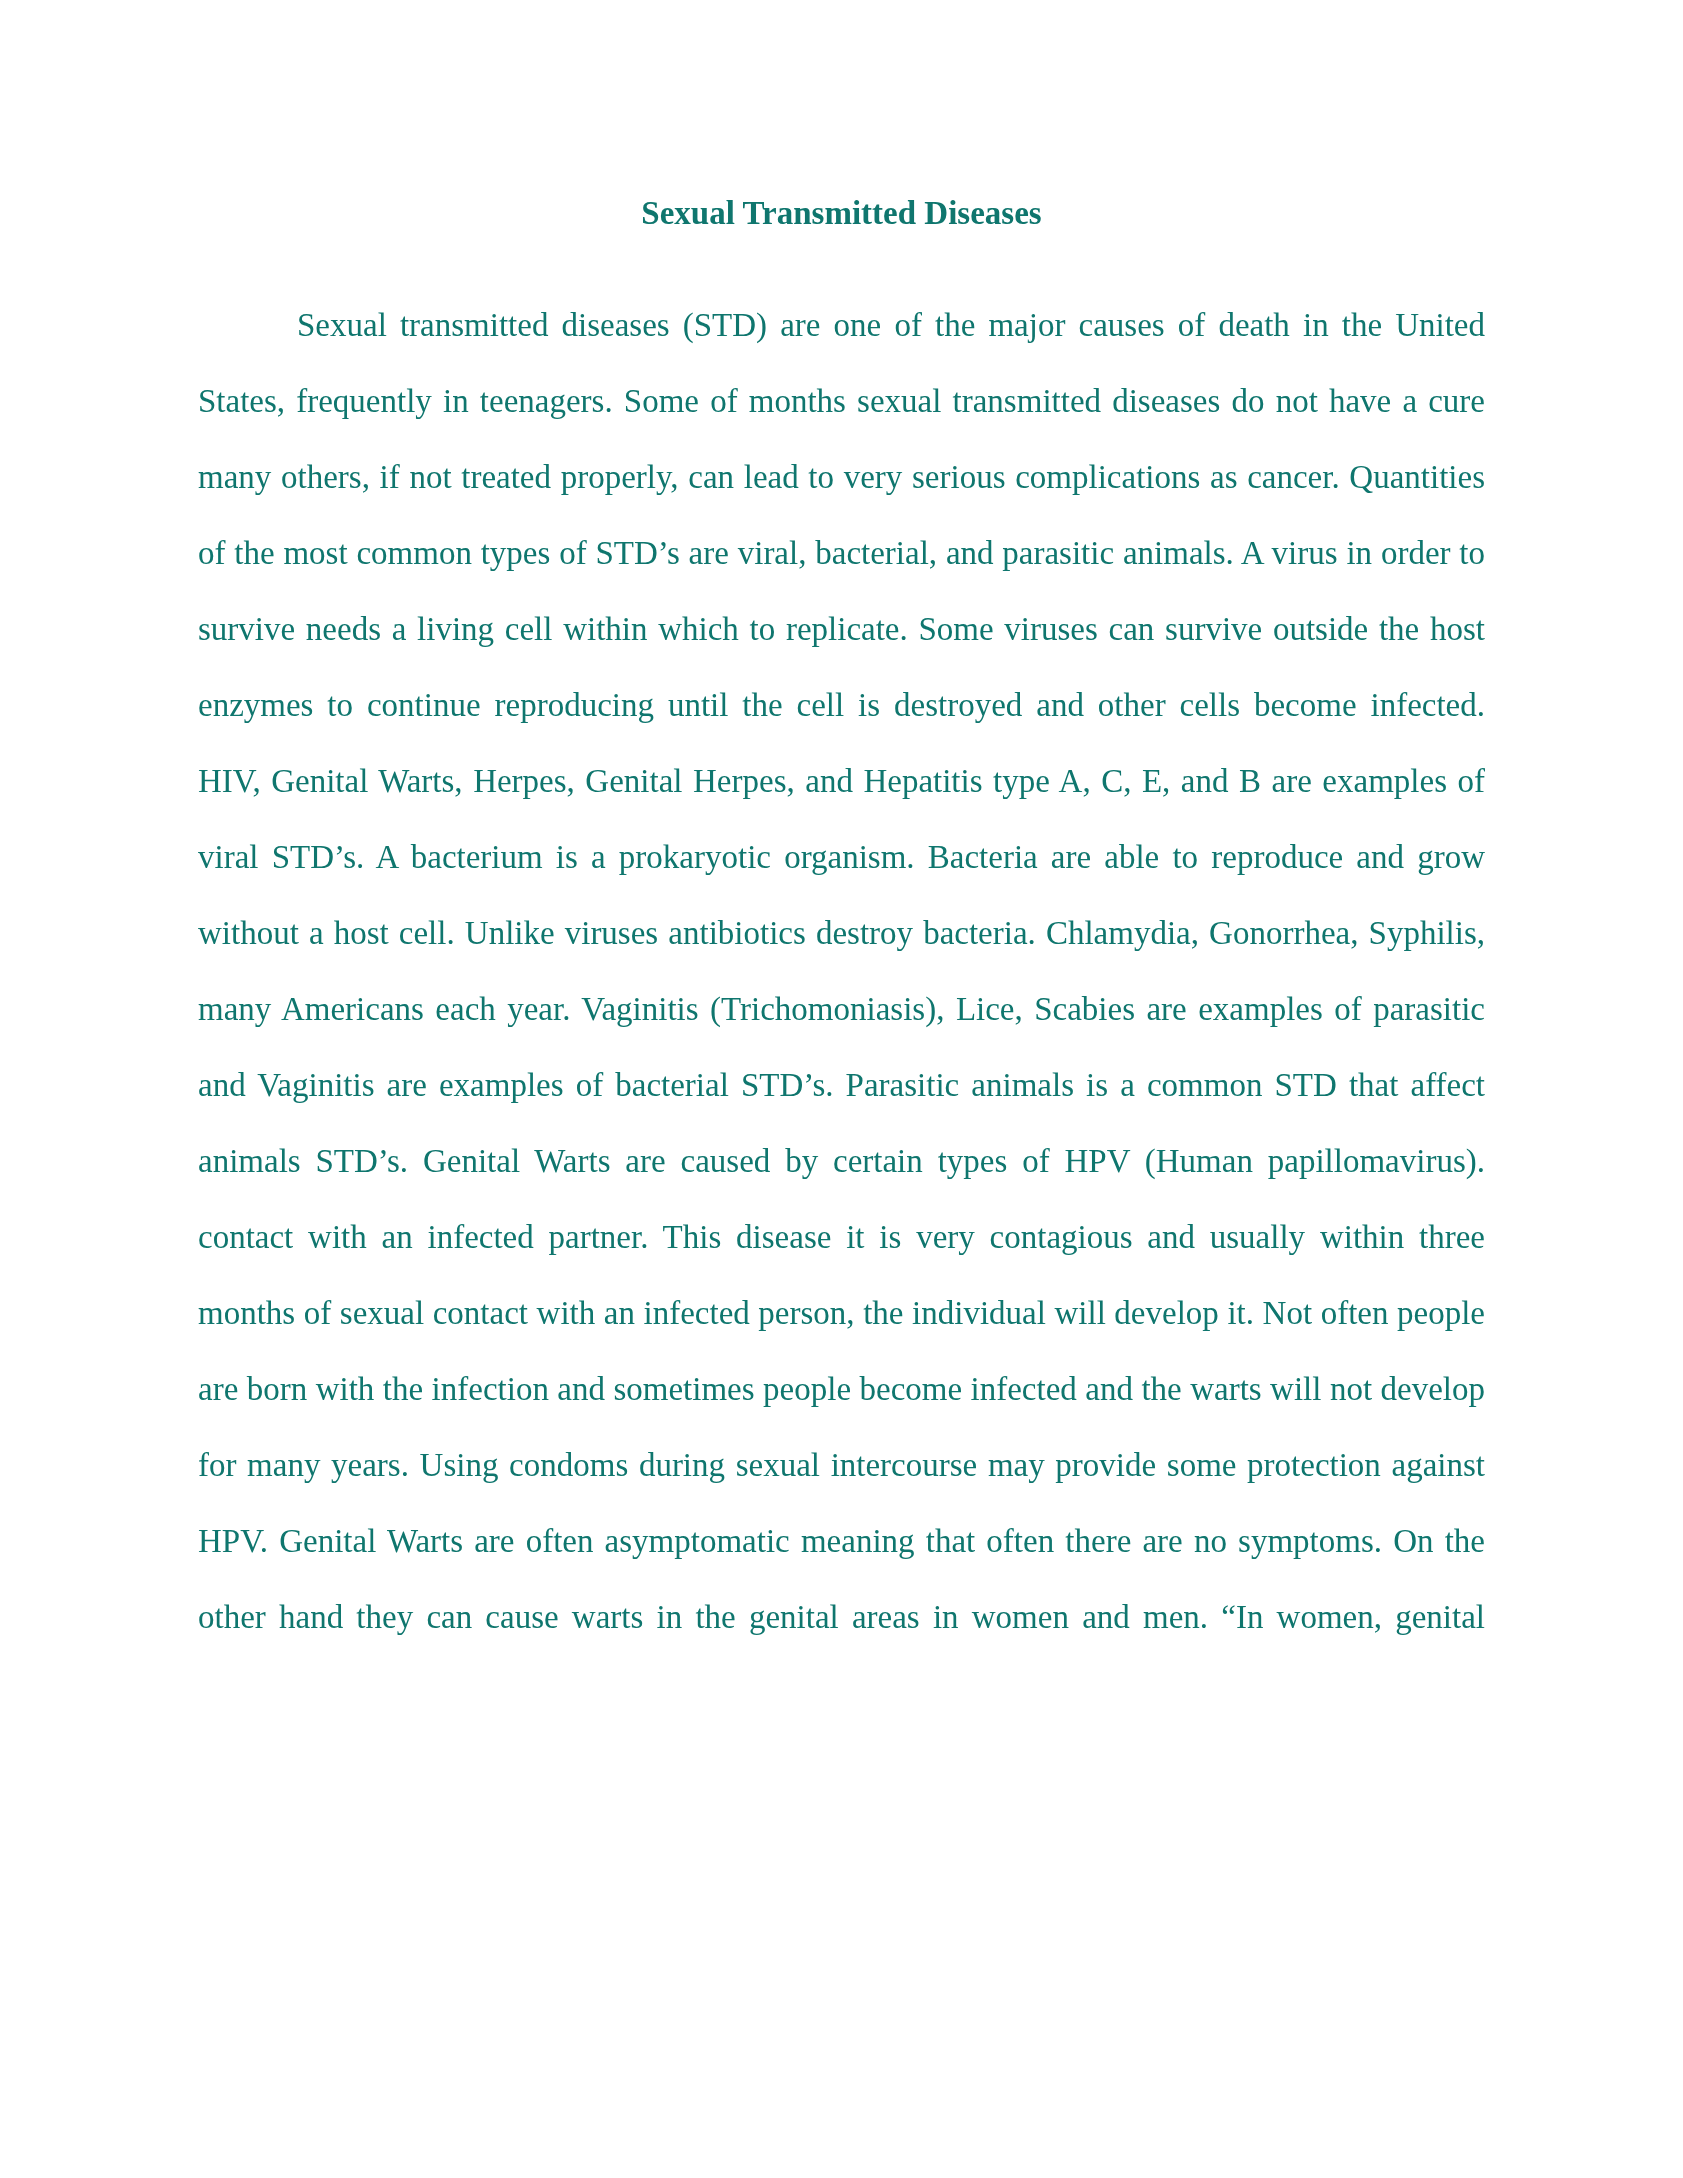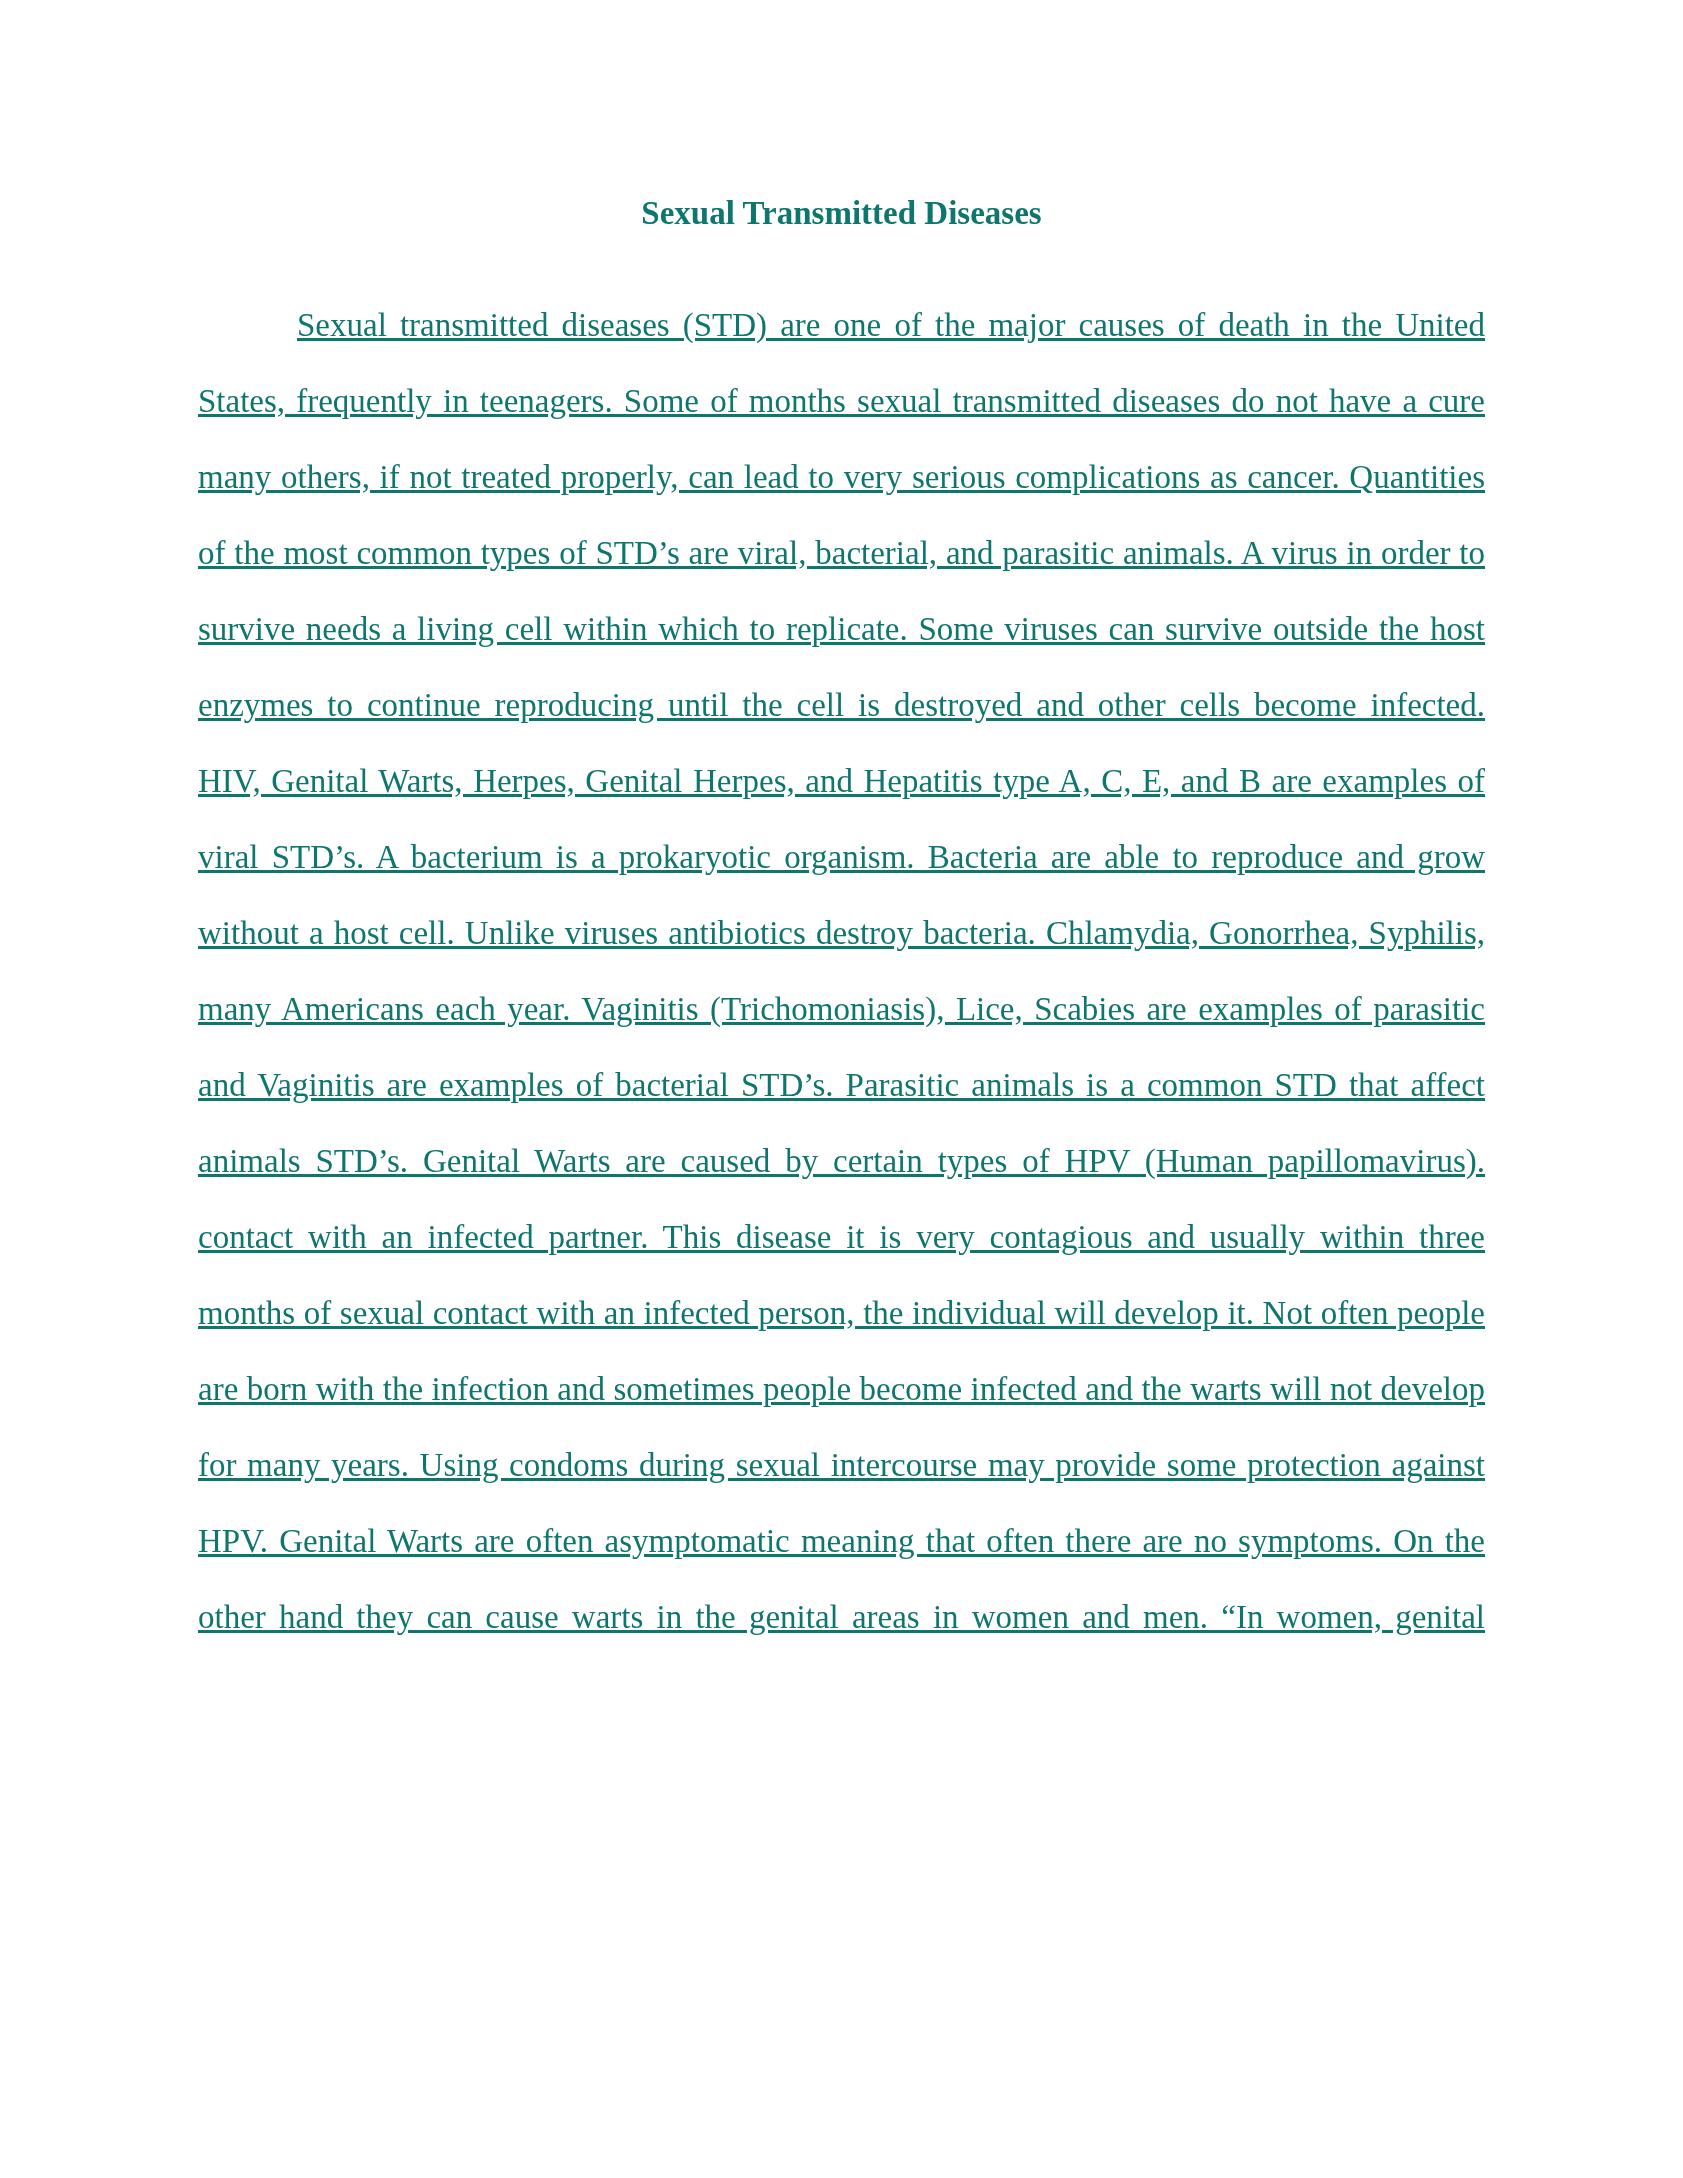--- a/index.html
+++ b/index.html
@@ -34,21 +34,20 @@
     width: 1287px;
     font-size: 33px;
   }
   .line {
     height: 76px;
     line-height: 76px;
     text-align: justify;
     text-align-last: justify;
     white-space: normal;
     overflow: hidden;
-    text-decoration: underline;
   }
   .line.indent {
     padding-left: 99px;
     width: 1188px;
   }
 </style>
 </head>
 <body>
 
 <div class="page">

